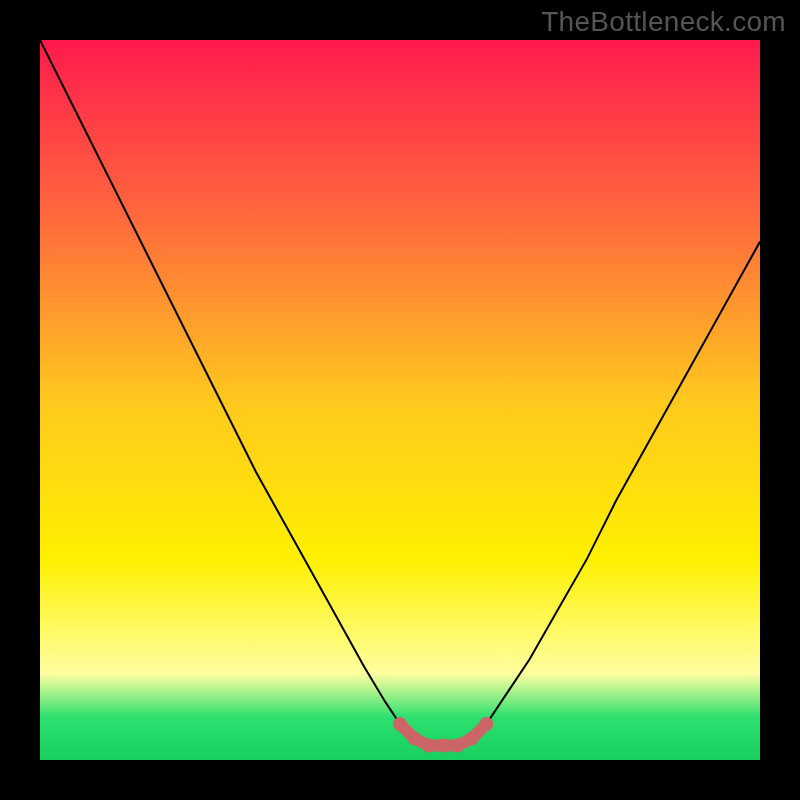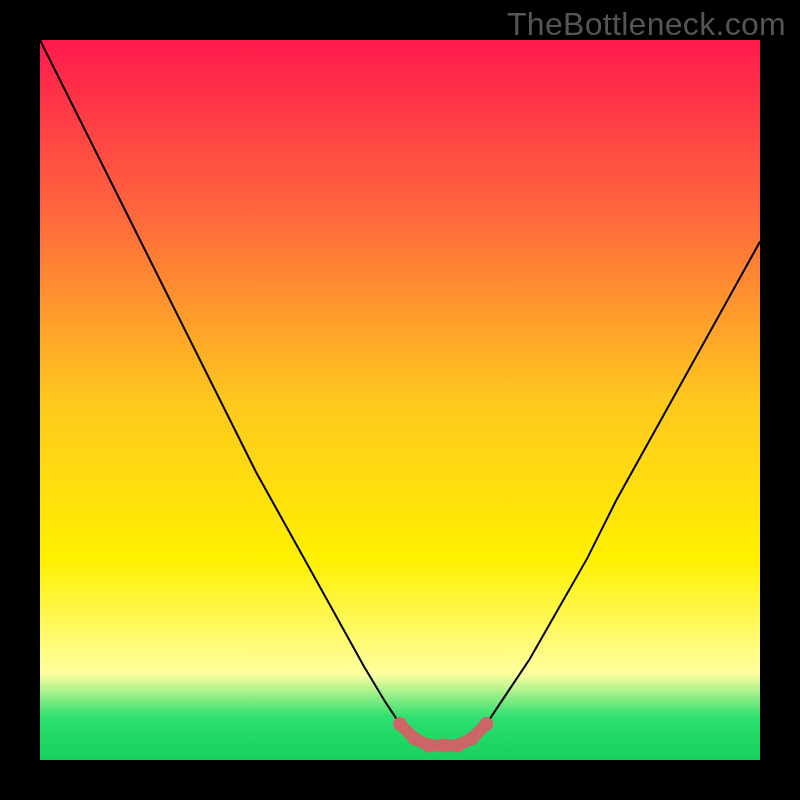--- a/index.html
+++ b/index.html
@@ -15,21 +15,21 @@
     position: relative;
     width: 800px;
     height: 800px;
     background: #000;
   }
   .watermark {
     position: absolute;
     top: 6px;
     right: 14px;
     color: #555;
-    font-size: 32px;
+    font-size: 28px;
     font-weight: 500;
     letter-spacing: 0.3px;
     user-select: none;
   }
   .plot {
     position: absolute;
     left: 40px;
     top: 40px;
     width: 720px;
     height: 720px;

